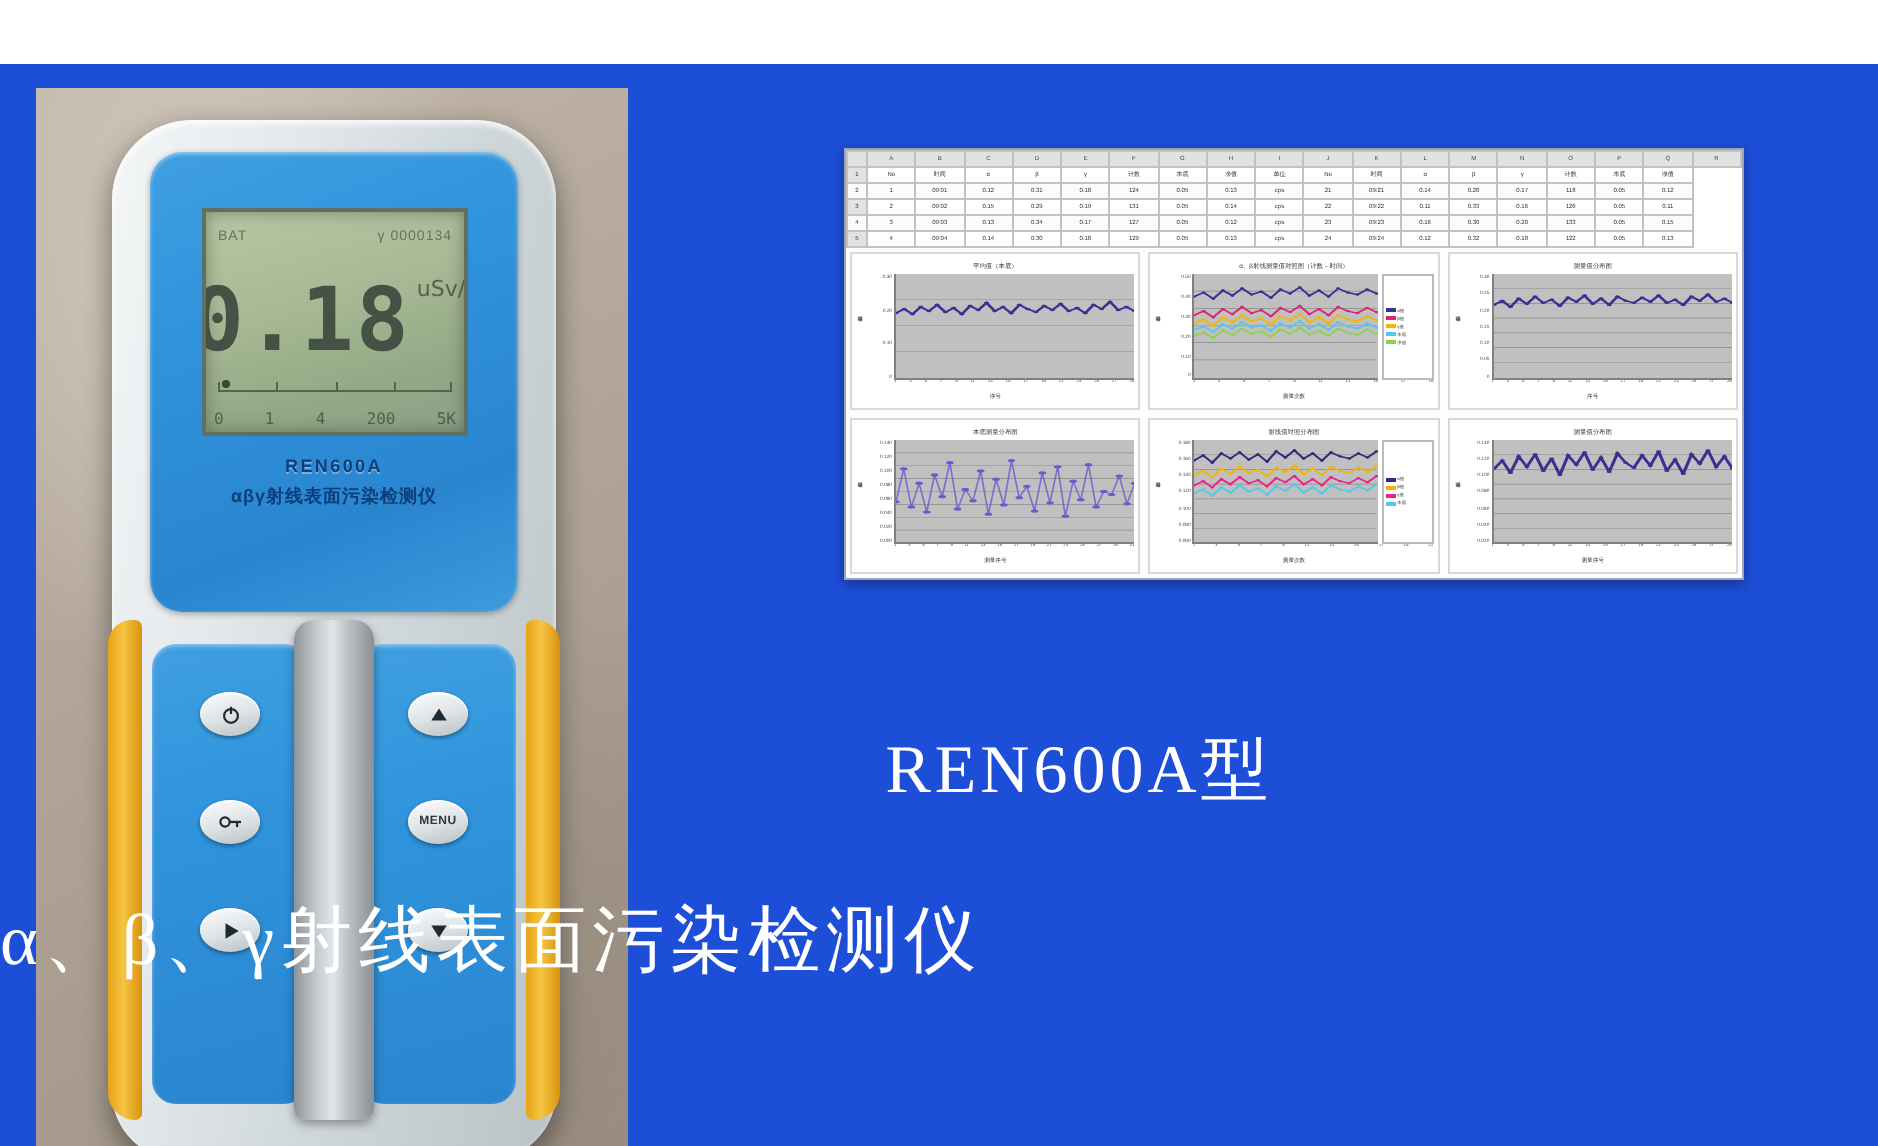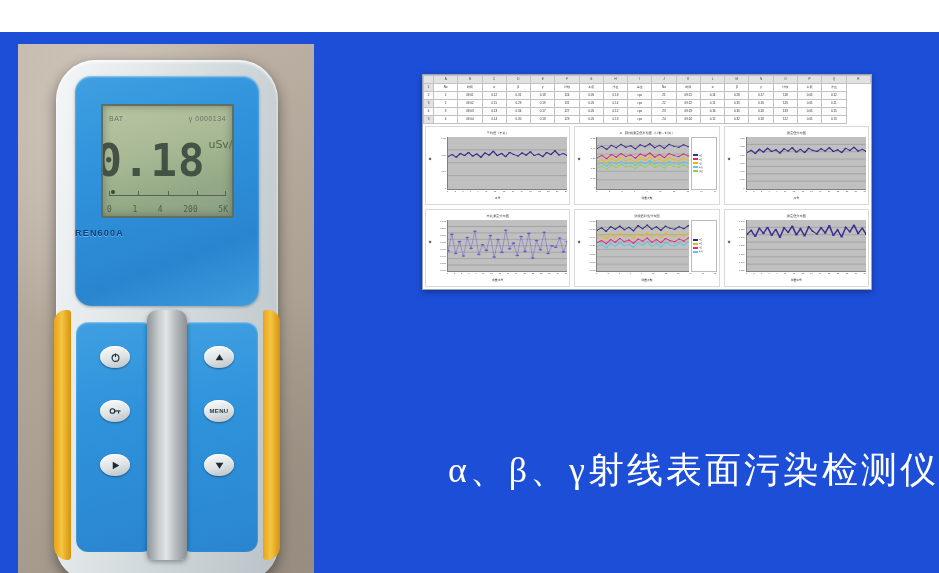--- a/index.html
+++ b/index.html
@@ -108,20 +108,21 @@
   }
   .lcd-scale {
     position: absolute; left: 4px; right: 4px; bottom: 2px;
     display: flex; justify-content: space-between;
     font-size: 8px; color: #46543f; opacity: 0.85;
     font-family: "DejaVu Sans Mono", monospace;
   }
 
   .model-text {
     position: absolute; left: 0; right: 0; top: 152px;
+    text-align: center;
     color: #0b3f7a; font-size: 9px; letter-spacing: 1.2px;
     font-weight: bold; text-shadow: 0 1px 0 rgba(255,255,255,0.35);
   }
   .model-sub {
     position: absolute; left: 0; right: 0; top: 166px;
     text-align: center;
     color: #0b3f7a; font-size: 9px; letter-spacing: 0.5px;
     font-weight: bold;
   }
 
@@ -258,21 +259,21 @@
     left: 0; right: 0; top: 330px;
     text-align: center;
     color: #ffffff;
     font-family: "Liberation Serif", serif;
     font-size: 34px;
     letter-spacing: 2px;
   }
   #title-line2 {
     position: absolute;
     left: 0; right: 0; top: 414px;
-    text-align: right;
+    text-align: left;
     color: #ffffff;
     font-family: "Liberation Serif", serif;
     font-size: 36px;
     letter-spacing: 3px;
   }
   .t-shift { padding-left: 140px; }
 </style>
 </head>
 <body>
 
@@ -309,20 +310,21 @@
           <div class="lcd-scale">
             <span>0</span>
             <span>1</span>
             <span>4</span>
             <span>200</span>
             <span>5K</span>
           </div>
         </div>
 
         <div class="model-text">REN600A</div>
+        <div class="model-sub">αβγ射线表面污染检测仪</div>
       </div>
 
       <div class="keypad left">
         <div class="btn" style="left:24px; top:24px;">
           <svg width="11" height="11" viewBox="0 0 24 24">
             <circle cx="12" cy="13" r="7.5" fill="none" stroke="#1d2a33" stroke-width="2.4"></circle>
             <rect x="10.8" y="2.5" width="2.4" height="9" fill="#fff"></rect>
             <rect x="10.8" y="3" width="2.4" height="8" fill="#1d2a33"></rect>
           </svg>
         </div>
@@ -1092,17 +1094,20 @@
             <span>23</span>
             <span>25</span>
             <span>27</span>
             <span>29</span>
           </div>
           <div class="mc-xlabel">测量序号</div>
         </div>
       </div>
   </div>
 
+  <div id="title-line1">
+    <span class="t-shift">REN600A型</span>
+  </div>
   <div id="title-line2">
     <span>α、β、γ射线表面污染检测仪</span>
   </div>
 
 </div>
 
 </body></html>

